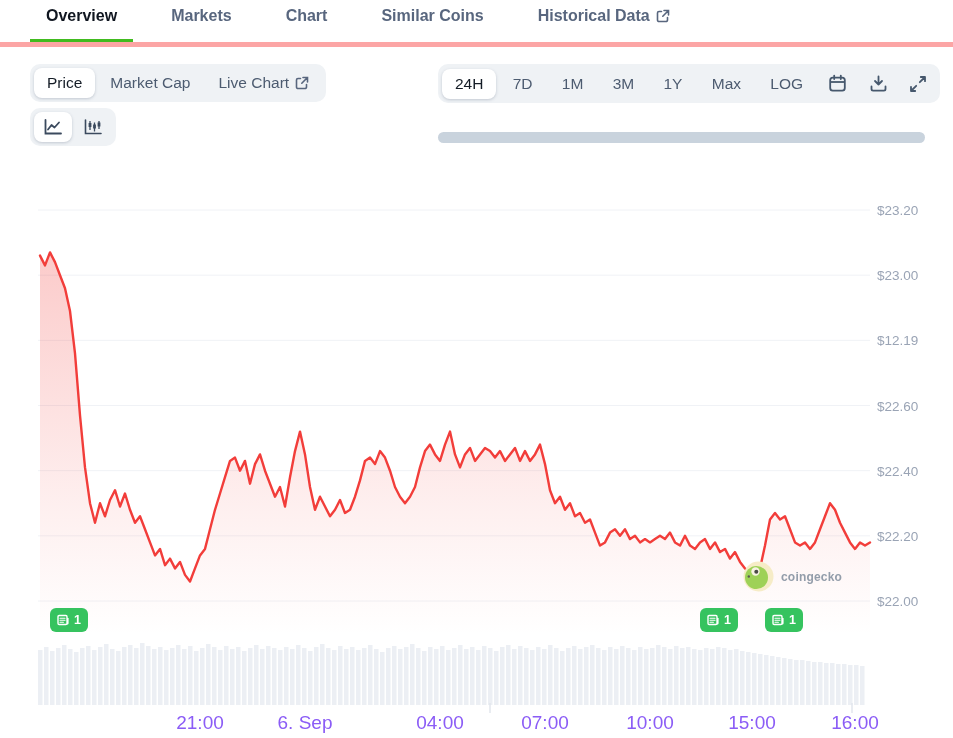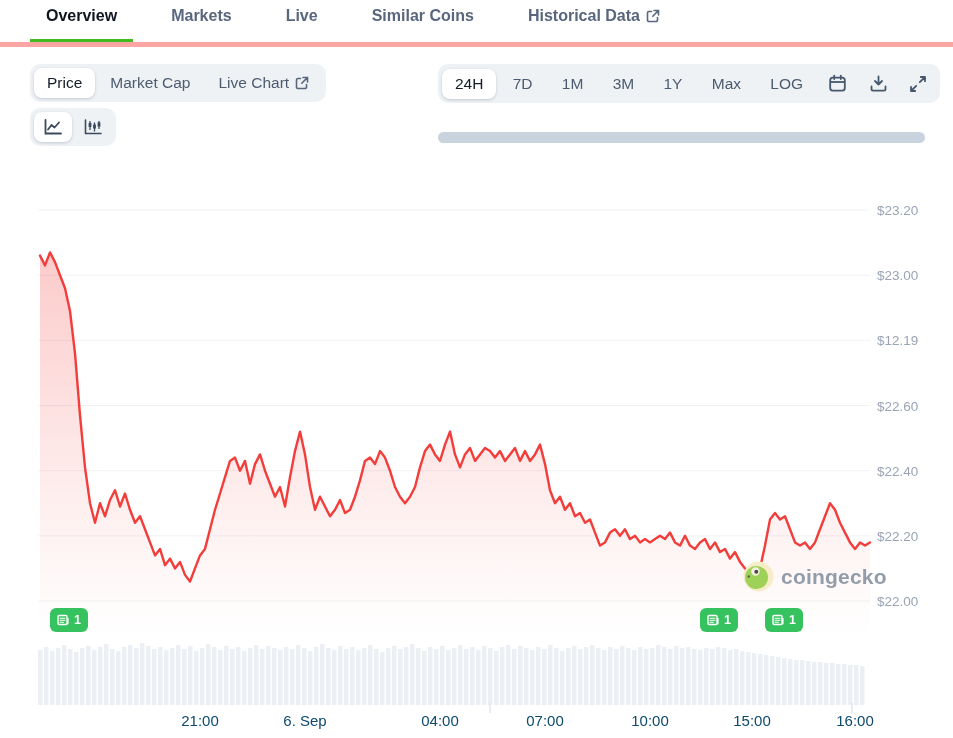--- a/index.html
+++ b/index.html
@@ -27,46 +27,46 @@
   #metric-group { left:30px; top:64px; }
   #range-group  { left:438px; top:64px; width:502px; justify-content:space-between; }
   #charttype-group { left:30px; top:108px; }
 
   .brush-bar { position:absolute; left:438px; top:132px; width:487px; height:11px;
                border-radius:6px; background:#c9d3dd; cursor:grab; }
 
   
   #chart-svg { position:absolute; left:0; top:150px; }
   .y-label { position:absolute; left:877px; width:70px; font-size:13.5px; color:#9aa4b5; }
-  .x-label { position:absolute; width:70px; text-align:center; top:712px; font-size:15px; color:#0c4a6e; }
+  .x-label { position:absolute; width:70px; text-align:center; top:712px; font-size:19px; color:#8b5cf6; }
 
   
   .news-badge { position:absolute; top:608px; height:24px; background:#36c35f; border-radius:6px;
                 display:flex; align-items:center; gap:4px; padding:0 7px; cursor:pointer;
                 color:#fff; font-size:12.5px; font-weight:700; z-index:6; }
   .news-badge svg { display:block; }
 
   
   #watermark { position:absolute; left:742px; top:560px; display:flex; align-items:center; gap:6px; z-index:1; }
-  #watermark .wm-text { font-size:21px; font-weight:700; color:#939daa; letter-spacing:.2px; }
+  #watermark .wm-text { font-size:12px; font-weight:700; color:#939daa; letter-spacing:.2px; }
 </style>
 </head>
 <body>
 
 <div id="stage">
 
   <div class="tabs-bar" id="tabs-row">
       <div class="tab active">
         <span>Overview</span>
       </div>
       <div class="tab">
         <span>Markets</span>
       </div>
       <div class="tab">
-        <span>Live</span>
+        <span>Chart</span>
       </div>
       <div class="tab">
         <span>Similar Coins</span>
       </div>
       <div class="tab">
         <span>Historical Data</span>
         <svg width="14" height="14" viewBox="0 0 14 14">
           <path d="M5.5 2.5H3a1.5 1.5 0 0 0-1.5 1.5v7A1.5 1.5 0 0 0 3 12.5h7A1.5 1.5 0 0 0 11.5 11V8.5" fill="none" stroke="#58667e" stroke-width="1.6" stroke-linecap="round"></path>
           <path d="M8 1.5h4.5V6M12.2 1.8 6.8 7.2" fill="none" stroke="#58667e" stroke-width="1.6" stroke-linecap="round"></path>
         </svg>

